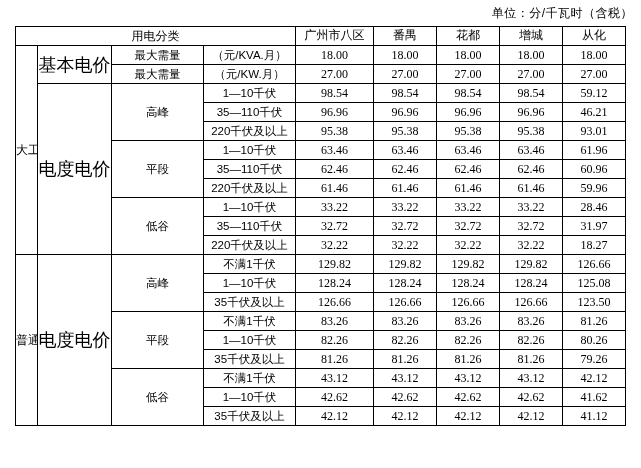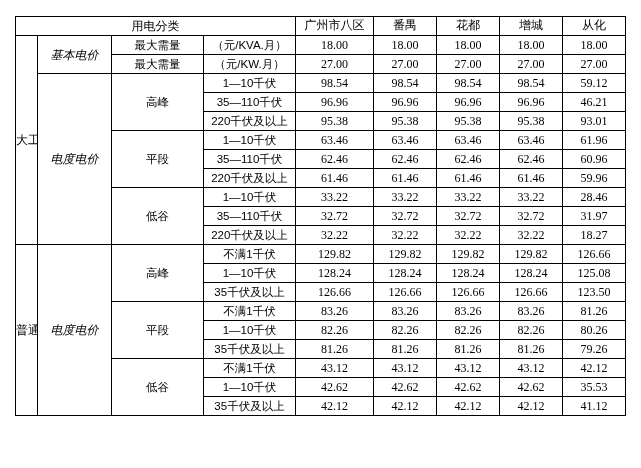--- a/index.html
+++ b/index.html
@@ -23,21 +23,21 @@
   .unit-line {
     text-align: center;
     font-size: 12px;
     padding: 5px 0 4px 0;
     letter-spacing: 0.5px;
   }
   table.rate-table {
     border-collapse: collapse;
     table-layout: fixed;
     width: 561px;
-    margin: 16px auto;
+    margin: 0 auto;
     font-size: 11.5px;
   }
   table.rate-table td, table.rate-table th {
     border: 1px solid #000000;
     padding: 0;
     height: 18px;
     line-height: 18px;
     text-align: center;
     font-weight: normal;
     overflow: hidden;
@@ -75,29 +75,29 @@
   }
   .numhdr {
     font-family: Liberation Mono, monospace;
     font-size: 12px;
   }
   .right-pad {
     text-align: right;
     padding-right: 8px;
   }
   .cat2 {
-    font-size: 12px;
-    font-style: italic;
+    font-size: 18px;
   }
 </style>
 </head>
 <body>
 
 <div class="page">
 
+  <div class="unit-line right-pad">单位：分/千瓦时（含税）</div>
 
   <table class="rate-table">
     <colgroup>
       <col class="cat-vert">
         <col class="col-b">
         <col class="col-c">
         <col class="col-d">
       <col class="col-num-first">
         <col class="col-num">
         <col class="col-num">
@@ -278,21 +278,21 @@
         <td class="col-num">43.12</td>
         <td class="col-num">43.12</td>
         <td class="col-num">42.12</td>
       </tr>
       <tr>
         <td>1—10千伏</td>
         <td class="col-num-first">42.62</td>
         <td class="col-num">42.62</td>
         <td class="col-num">42.62</td>
         <td class="col-num">42.62</td>
-        <td class="col-num">35.53</td>
+        <td class="col-num">41.62</td>
       </tr>
       <tr>
         <td>35千伏及以上</td>
         <td class="col-num-first">42.12</td>
         <td class="col-num">42.12</td>
         <td class="col-num">42.12</td>
         <td class="col-num">42.12</td>
         <td class="col-num">41.12</td>
       </tr>
 

